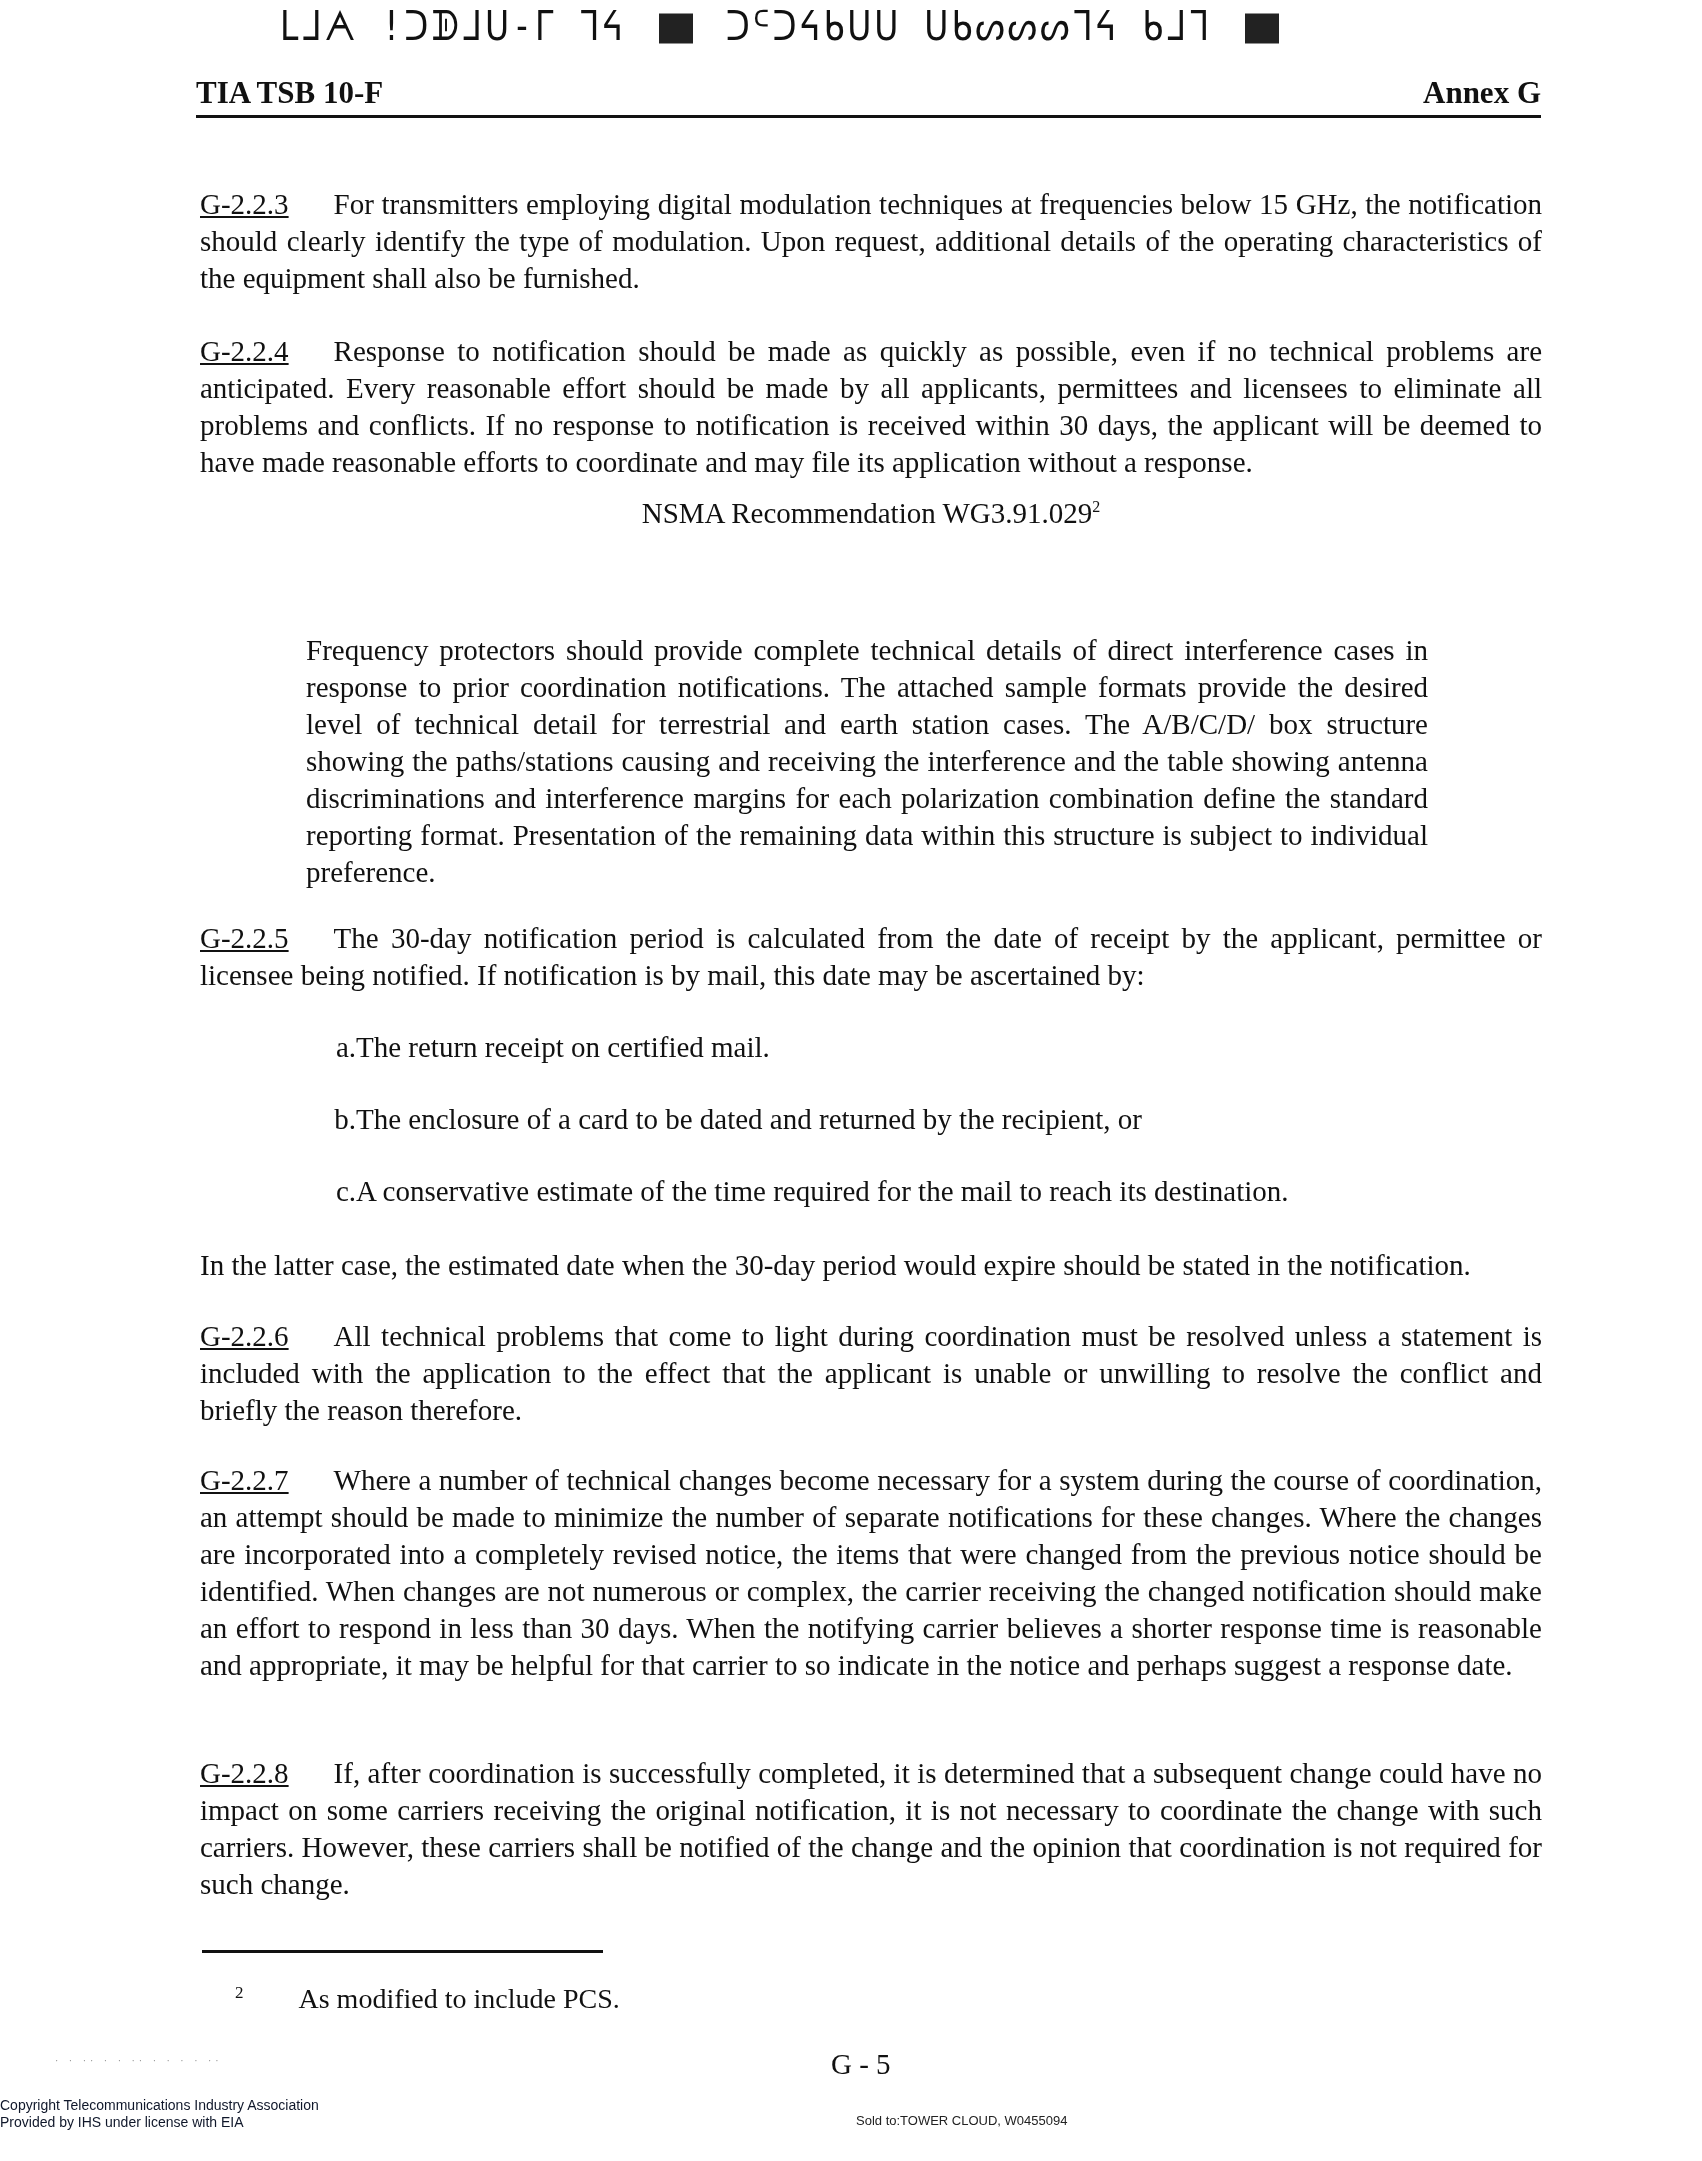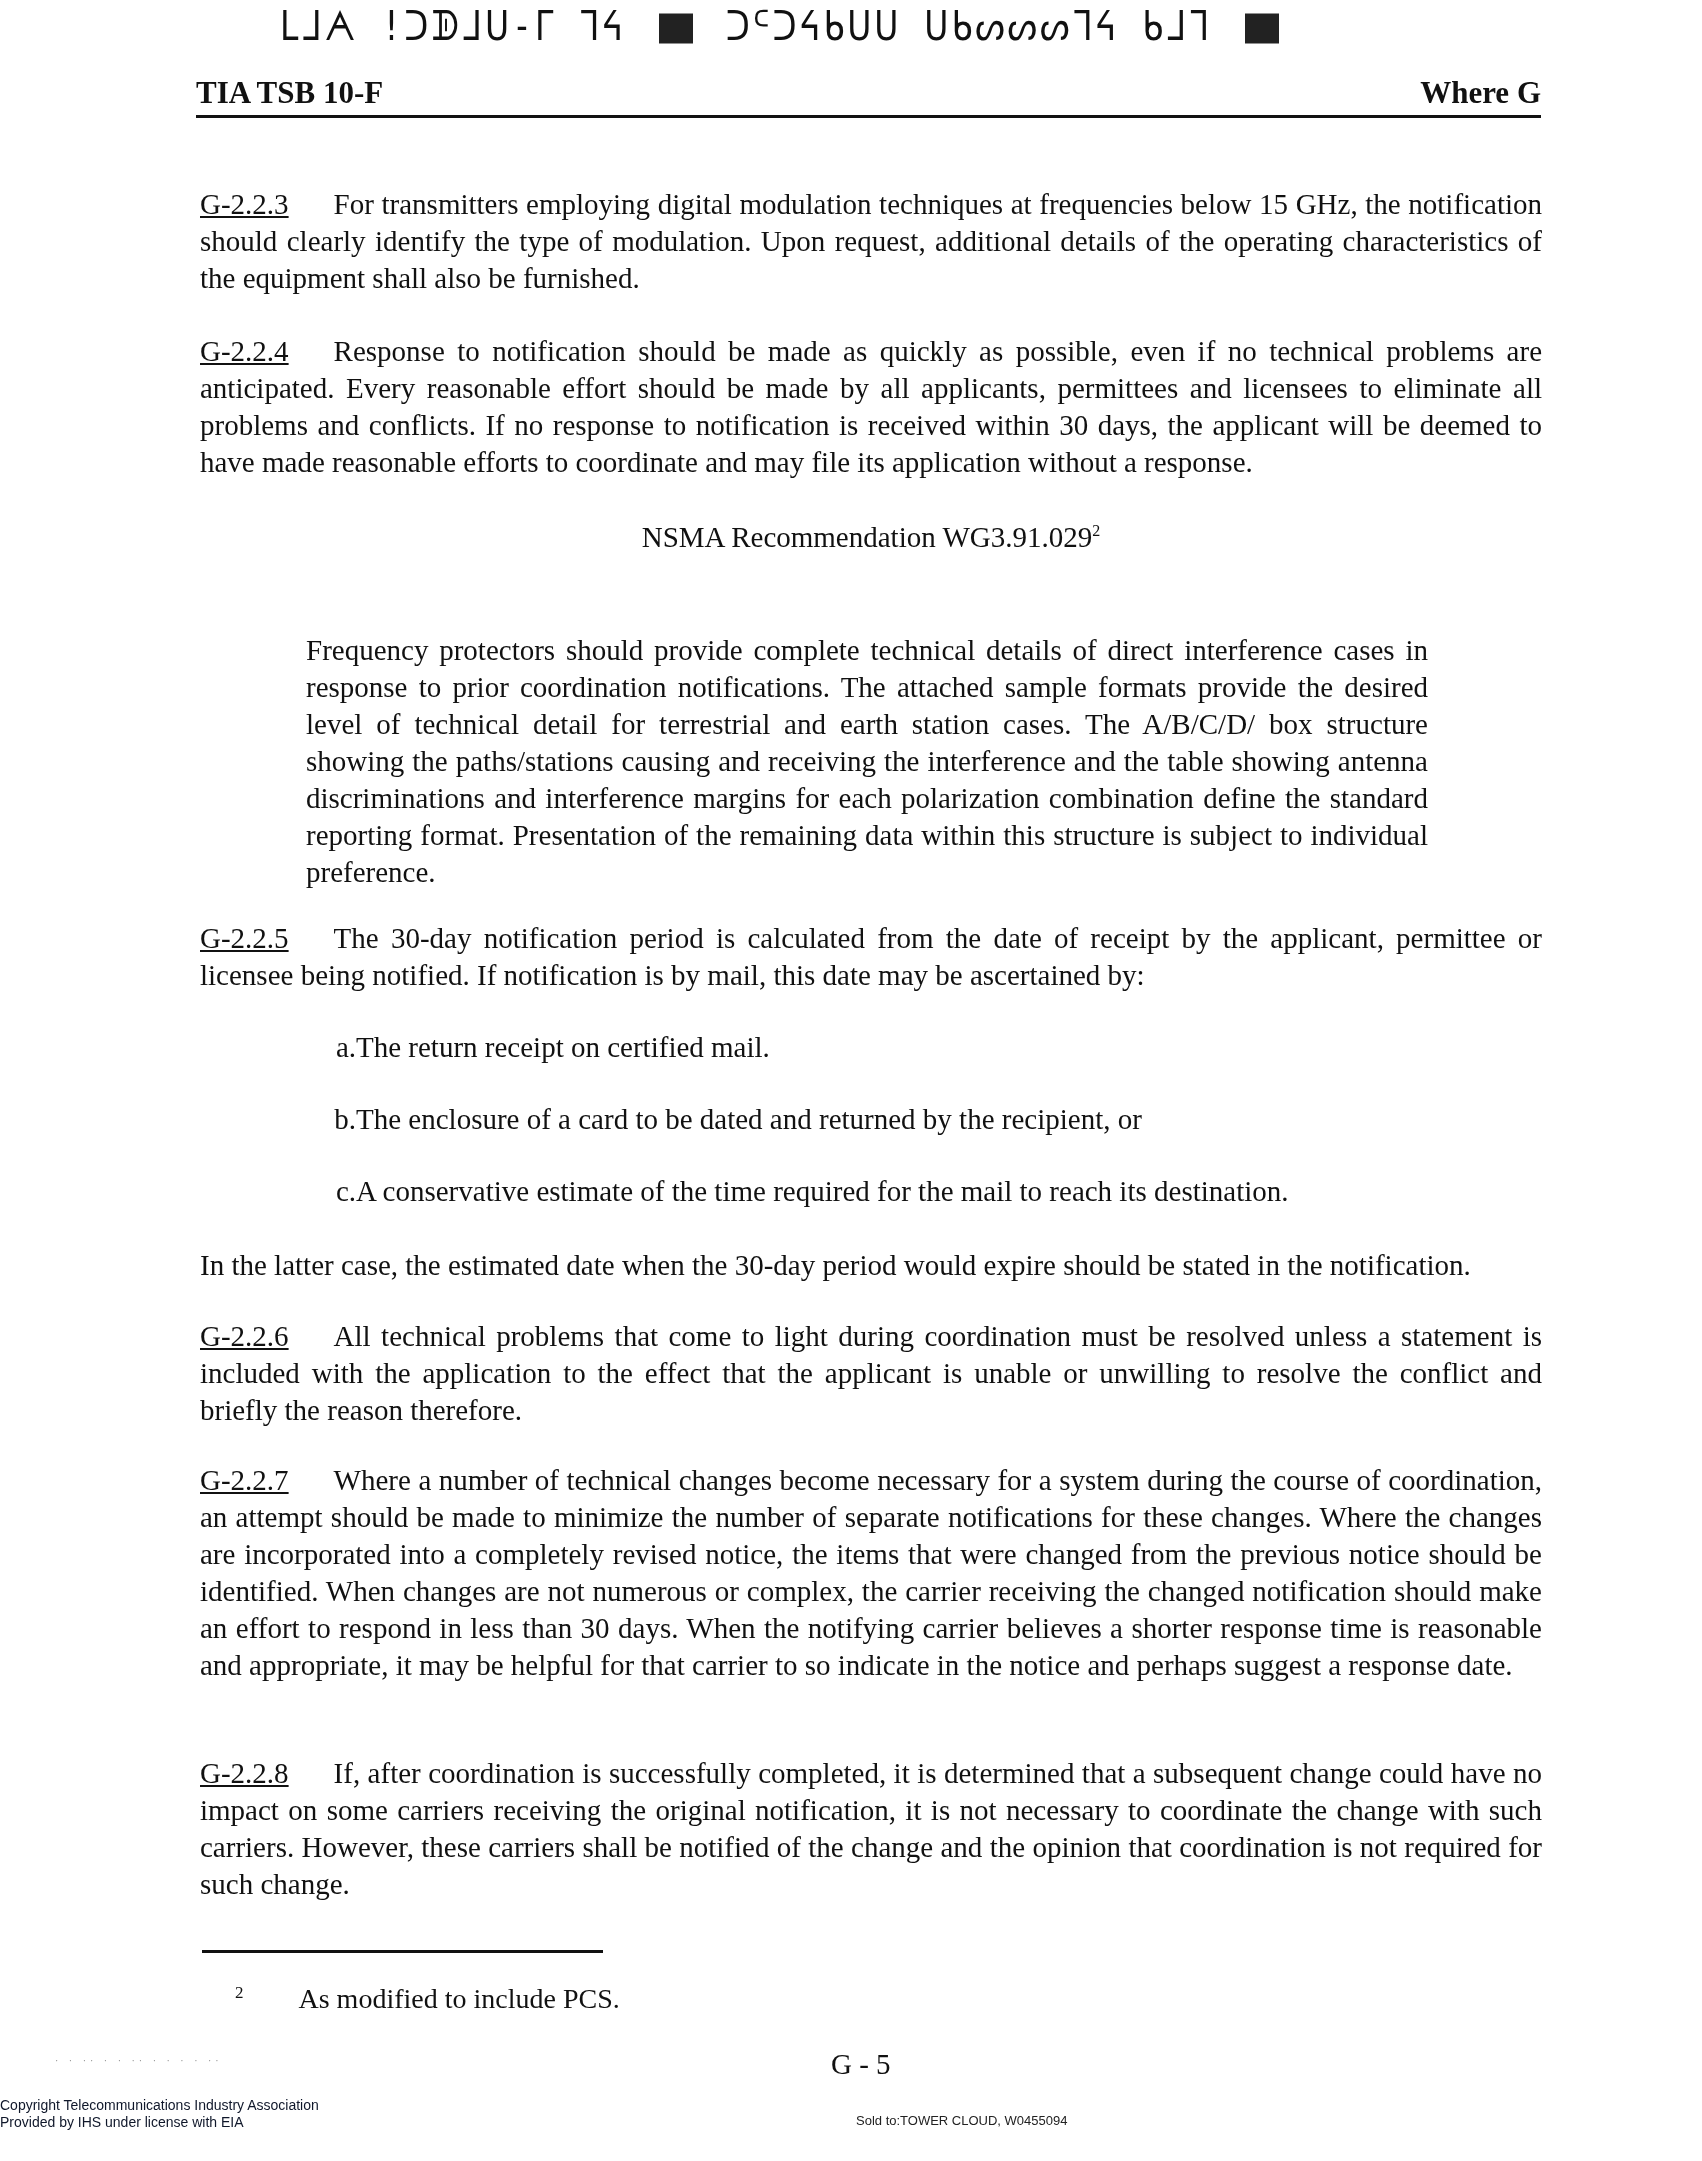--- a/index.html
+++ b/index.html
@@ -29,32 +29,32 @@
 <body>
 
 <div class="abs scan-code">
   <span>ᒪᒧᗅ !ᑐᗫᒧᑌ-ᒥ ᒣᔦ</span>
   <span class="blk"></span>
   <span>ᑐᒼᑐᔦᑲᑌᑌ ᑌᑲᔕᔕᔕᒣᔦ ᑲᒧᒣ</span>
   <span class="blk"></span>
 </div>
 
 <div class="abs hdr-left">TIA TSB 10-F</div>
-<div class="abs hdr-right">Where G</div>
+<div class="abs hdr-right">Annex G</div>
 <div class="abs hdr-rule"></div>
 
 <div class="abs para" style="top:186px;">
   <span class="sec">G-2.2.3</span><span>For transmitters employing digital modulation techniques at frequencies below 15 GHz, the notification should clearly identify the type of modulation. Upon request, additional details of the operating characteristics of the equipment shall also be furnished.</span>
 </div>
 
 <div class="abs para" style="top:333px;">
   <span class="sec">G-2.2.4</span><span>Response to notification should be made as quickly as possible, even if no technical problems are anticipated. Every reasonable effort should be made by all applicants, permittees and licensees to eliminate all problems and conflicts. If no response to notification is received within 30 days, the applicant will be deemed to have made reasonable efforts to coordinate and may file its application without a response.</span>
 </div>
 
-<div class="abs center" style="top:521px;">
+<div class="abs center" style="top:497px;">
   <span>NSMA Recommendation WG3.91.029</span><sup>2</sup>
 </div>
 
 <div class="abs indent-block" style="top:592px;">Frequency protectors should provide complete technical details of direct interference cases in response to prior coordination notifications. The attached sample formats provide the desired level of technical detail for terrestrial and earth station cases. The A/B/C/D/ box structure showing the paths/stations causing and receiving the interference and the table showing antenna discriminations and interference margins for each polarization combination define the standard reporting format. Presentation of the remaining data within this structure is subject to individual preference.</div>
 
 <div class="abs para" style="top:920px;">
   <span class="sec">G-2.2.5</span><span>The 30-day notification period is calculated from the date of receipt by the applicant, permittee or licensee being notified. If notification is by mail, this date may be ascertained by:</span>
 </div>
 
 <div class="abs list-item" style="top:1031px;">

